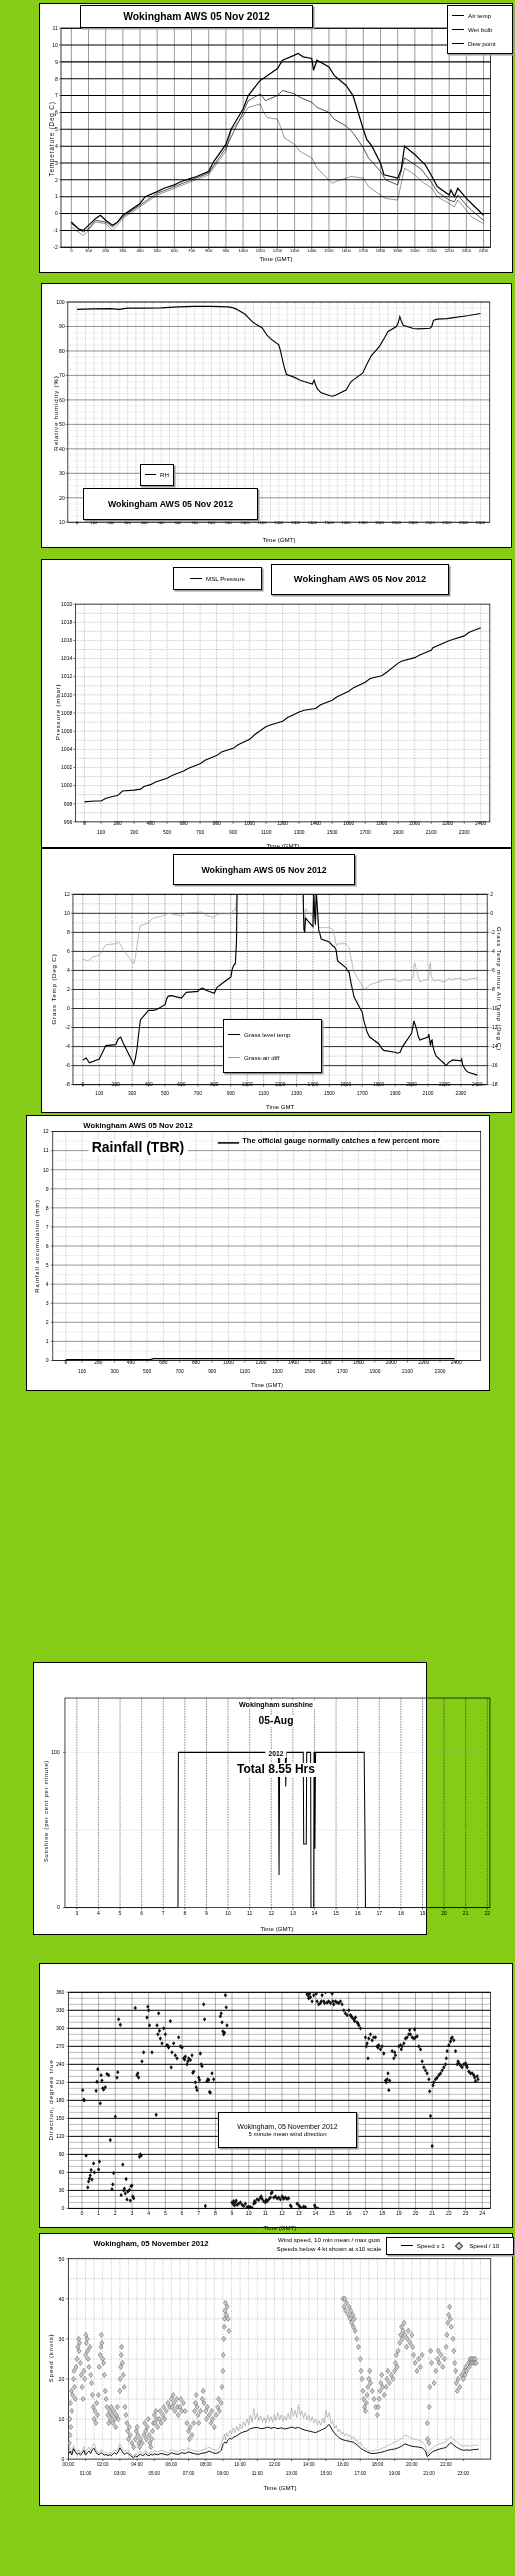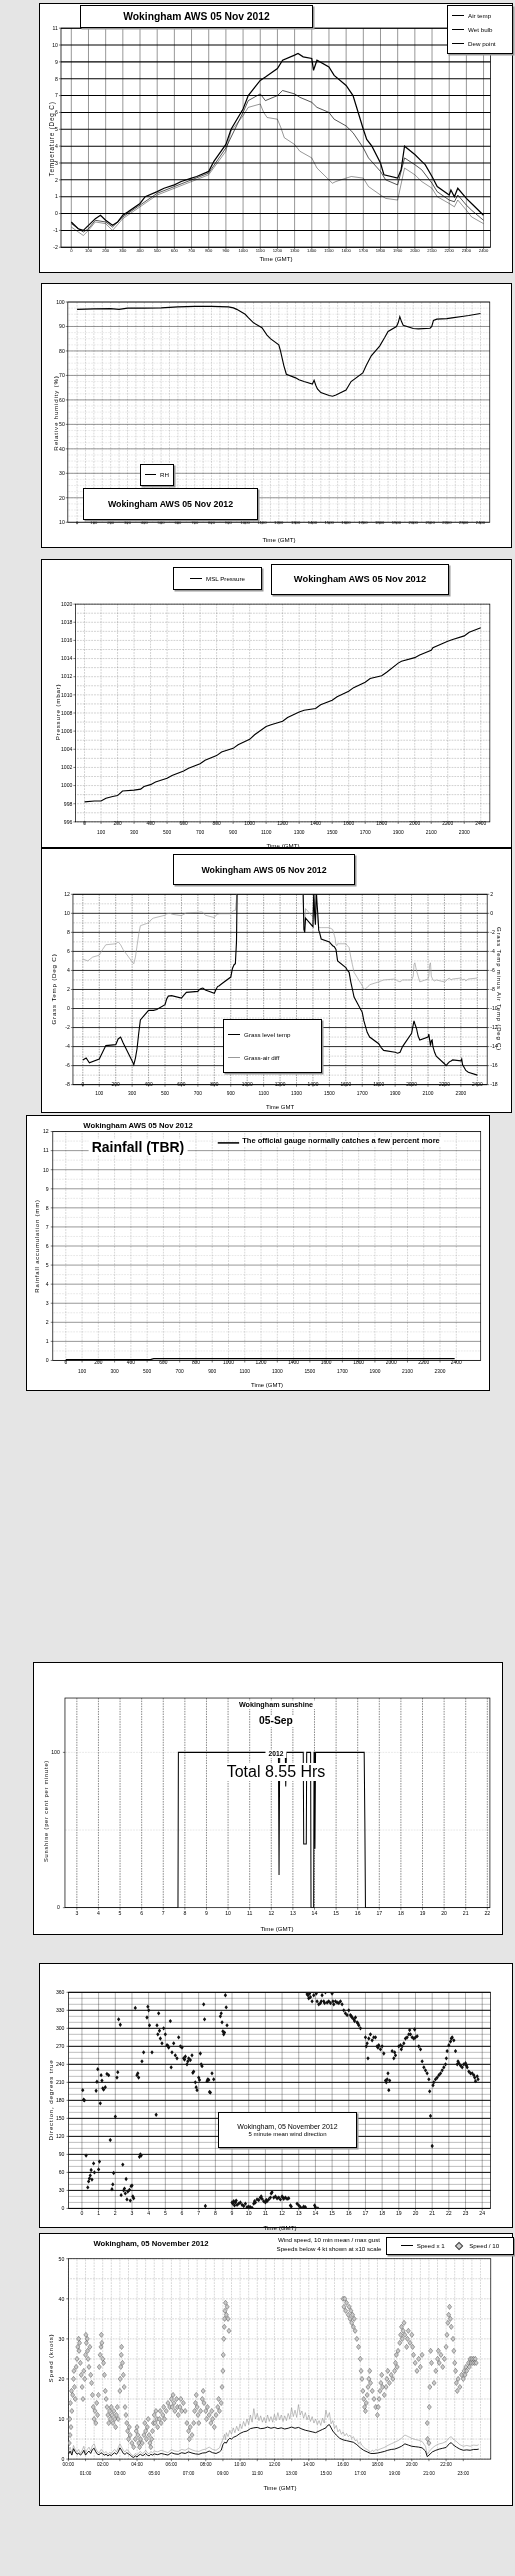--- a/index.html
+++ b/index.html
@@ -1,16 +1,16 @@
 <!DOCTYPE html>
 <html style="font-size:8.2px"><head>
 <meta charset="utf-8">
 <style>
   html,body{margin:0;padding:0;background:#fff}
-  #stage{position:relative;width:515px;height:2576px;background:#e5e5e5;
+  #stage{position:relative;width:515px;height:2576px;background:#84cc16;
          font-family:"Liberation Sans",sans-serif;color:#000;overflow:hidden}
   .chartbox{position:absolute;border:0.8px solid #000;background:#fff;box-sizing:border-box}
   .chartbox svg{position:absolute;left:0;top:0}
   svg text{font-family:"Liberation Sans",sans-serif;fill:#000}
   .lab{position:absolute;white-space:nowrap;transform:translateX(-50%);line-height:1.15}
   .tbox{border:0.6px solid #000;background:#fff;box-shadow:1.5px 1.5px 0 #999;
         display:flex;flex-direction:column;justify-content:center;align-items:center;
         transform:none;text-align:center}
   .legend{position:absolute;border:0.6px solid #000;background:#fff;box-shadow:1.5px 1.5px 0 #999;
           padding:2.1px 4.1px;display:flex;flex-direction:column;justify-content:space-around;box-sizing:border-box}
@@ -796,21 +796,21 @@
         <text x="42" y="33.5" text-anchor="end" font-size="10">12</text>
         <line x1="370" y1="52" x2="430" y2="52" stroke="#000" stroke-width="3"></line>
         <polyline points="75.2,472.5 239.4,472.5 245.7,470.3 829.5,470.3" fill="none" stroke="#000" stroke-width="2.4" clip-path="url(#cp4)"></polyline>
       </svg>
       <div class="lab" style="left: 111px; top: 6.2px; font-size: 7.7px; font-weight: 700; background: rgb(255, 255, 255); padding: 0px 3.1px;">Wokingham AWS 05 Nov 2012</div>
       <div class="lab" style="left: 111px; top: 23px; font-size: 14px; font-weight: 700; background: rgb(255, 255, 255); padding: 0px 3.1px;">Rainfall (TBR)</div>
       <div class="lab" style="left: 314px; top: 21px; font-size: 7.5px; font-weight: 700; background: rgb(255, 255, 255); padding: 0px 3.1px;">The official gauge normally catches a few percent more</div>
       <div class="lab" style="left: 10.3px; top: 130px; font-size: 6px; font-weight: 400; transform: translate(-50%, -50%) rotate(-90deg); letter-spacing: 0.8px;">Rainfall accumulation (mm)</div>
       <div class="lab" style="left: 240px; top: 266px; font-size: 6px; font-weight: 400;">Time (GMT)</div>
     </div>
-    <div class="chartbox" style="left: 33px; top: 1662px; width: 470px; height: 273px;">
+    <div class="chartbox" style="left: 33px; top: 1662px; width: 394px; height: 273px;">
       <svg width="474" height="273" viewBox="0 0 920 530">
         <clipPath id="cp5">
           <rect x="60" y="68" width="825" height="407"></rect>
         </clipPath>
         <line x1="83.06812404677173" y1="68" x2="83.06812404677173" y2="475" stroke="#000" stroke-width="0.9" stroke-dasharray="3,2"></line>
         <line x1="125.01016776817488" y1="68" x2="125.01016776817488" y2="475" stroke="#000" stroke-width="0.9" stroke-dasharray="3,2"></line>
         <line x1="166.95221148957802" y1="68" x2="166.95221148957802" y2="475" stroke="#000" stroke-width="0.9" stroke-dasharray="3,2"></line>
         <line x1="208.89425521098119" y1="68" x2="208.89425521098119" y2="475" stroke="#000" stroke-width="0.9" stroke-dasharray="3,2"></line>
         <line x1="250.83629893238432" y1="68" x2="250.83629893238432" y2="475" stroke="#000" stroke-width="0.9" stroke-dasharray="3,2"></line>
         <line x1="292.77834265378743" y1="68" x2="292.77834265378743" y2="475" stroke="#000" stroke-width="0.9" stroke-dasharray="3,2"></line>
@@ -871,23 +871,23 @@
         <text x="838.0249110320284" y="489" text-anchor="middle" font-size="10">21</text>
         <line x1="879.9669547534315" y1="475" x2="879.9669547534315" y2="479" stroke="#000" stroke-width="1"></line>
         <text x="879.9669547534315" y="489" text-anchor="middle" font-size="10">22</text>
         <line x1="56" y1="475" x2="60" y2="475" stroke="#000" stroke-width="1"></line>
         <text x="50" y="478.5" text-anchor="end" font-size="10">0</text>
         <line x1="56" y1="173.51851851851853" x2="60" y2="173.51851851851853" stroke="#000" stroke-width="1"></line>
         <text x="50" y="177.01851851851853" text-anchor="end" font-size="10">100</text>
         <polyline points="60.0,475.0 279.4,475.0 280.2,173.5 474.4,173.5 475.6,411.7 476.9,173.5 487.8,173.5 488.6,239.8 489.9,173.5 522.6,173.5 523.5,351.4 528.5,351.4 529.3,173.5 536.9,173.5 537.7,475.0 542.8,475.0 543.6,173.5 544.4,173.5 545.3,360.4 546.5,173.5 640.9,173.5 642.2,309.2 643.4,475.0 885.0,475.0" fill="none" stroke="#000" stroke-width="2" clip-path="url(#cp5)"></polyline>
       </svg>
       <div class="lab" style="left: 242px; top: 38px; font-size: 7.2px; font-weight: 700; background: rgb(255, 255, 255); padding: 0px 3.1px;">Wokingham sunshine</div>
-      <div class="lab" style="left: 242px; top: 52px; font-size: 10.3px; font-weight: 700; background: rgb(255, 255, 255); padding: 0px 3.1px;">05-Sep</div>
+      <div class="lab" style="left: 242px; top: 52px; font-size: 10.3px; font-weight: 700; background: rgb(255, 255, 255); padding: 0px 3.1px;">05-Aug</div>
       <div class="lab" style="left: 242px; top: 87px; font-size: 6.7px; font-weight: 700; background: rgb(255, 255, 255); padding: 0px 3.1px;">2012</div>
-      <div class="lab" style="left: 242px; top: 100px; font-size: 16px; font-weight: 400; background: rgb(255, 255, 255); padding: 0px 3.1px;">Total 8.55 Hrs</div>
+      <div class="lab" style="left: 242px; top: 100px; font-size: 12px; font-weight: 700; background: rgb(255, 255, 255); padding: 0px 3.1px;">Total 8.55 Hrs</div>
       <div class="lab" style="left: 12.4px; top: 148px; font-size: 5.7px; font-weight: 400; transform: translate(-50%, -50%) rotate(-90deg); letter-spacing: 0.8px;">Sunshine (per cent per minute)</div>
       <div class="lab" style="left: 243px; top: 262px; font-size: 6.2px; font-weight: 400;">Time (GMT)</div>
     </div>
     <div class="chartbox" style="left: 39px; top: 1963px; width: 474px; height: 265px;">
       <svg width="474" height="265" viewBox="0 0 920 515">
         <clipPath id="cp6">
           <rect x="55" y="55" width="820" height="420"></rect>
         </clipPath>
         <line x1="80.92885375494072" y1="55" x2="80.92885375494072" y2="475" stroke="#000" stroke-width="0.6"></line>
         <line x1="113.33992094861661" y1="55" x2="113.33992094861661" y2="475" stroke="#000" stroke-width="0.6"></line>

